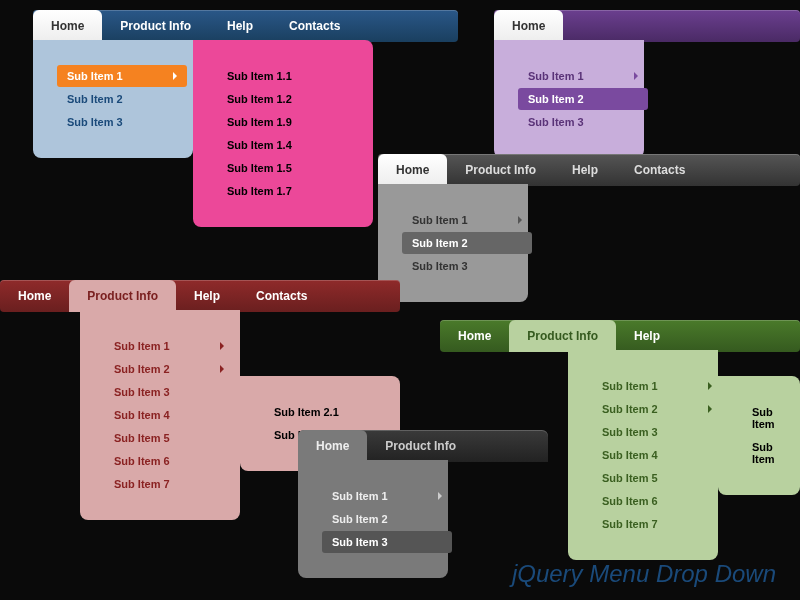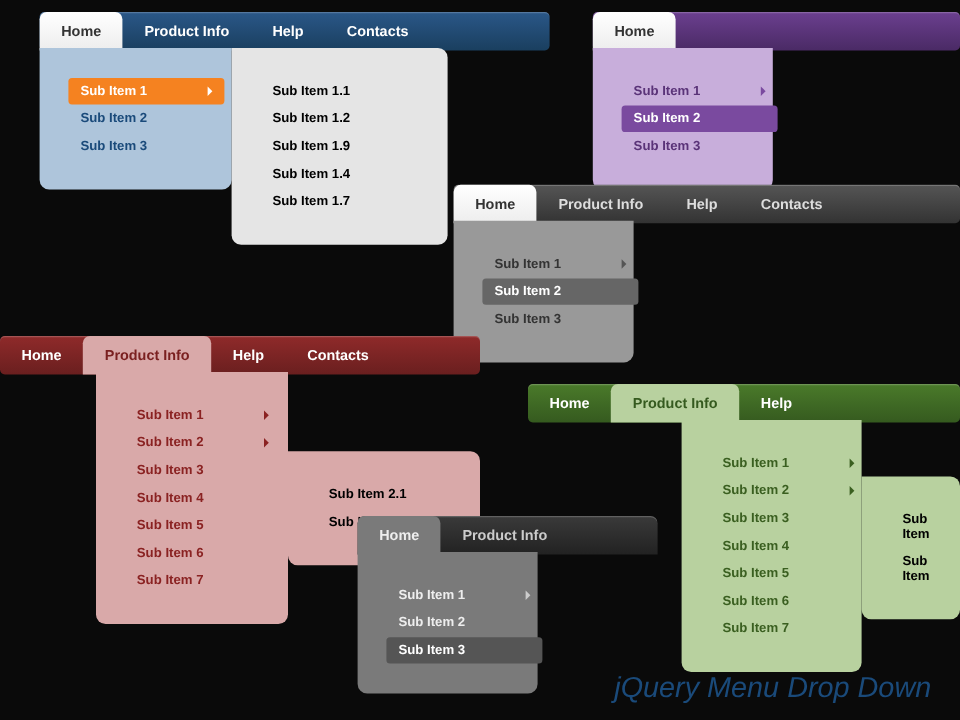--- a/index.html
+++ b/index.html
@@ -14,21 +14,21 @@
 .arrow { width: 0; height: 0; border-top: 4px solid transparent; border-bottom: 4px solid transparent; margin-left: 8px; }
 
 
 .blue-bar { background: linear-gradient(#2a5788,#1a3f5f); }
 .blue-bar .tab { color: #fff; }
 .blue-dd { background: #aec5db; }
 .blue-dd .item { color: #1a4a7a; }
 .blue-dd .item.hover { background: #f58220; color: #fff; }
 .blue-dd .arrow { border-left: 4px solid #f58220; }
 .blue-dd .item.hover .arrow { border-left-color: #fff; }
-.blue-sub { background: #e5e5e5; border-radius: 0 8px 8px 8px; }
+.blue-sub { background: #ec4899; border-radius: 0 8px 8px 8px; }
 
 
 .purple-bar { background: linear-gradient(#6b3f8f,#4a2a65); }
 .purple-bar .tab { color: #fff; }
 .purple-dd { background: #c8aedb; }
 .purple-dd .item { color: #5a3378; }
 .purple-dd .item.hover { background: #7a4a9f; color: #fff; }
 .purple-dd .arrow { border-left: 4px solid #7a4a9f; }
 
 
@@ -97,20 +97,23 @@
   <div class="item">
       <span>Sub Item 1.2</span>
     </div>
   <div class="item">
       <span>Sub Item 1.9</span>
     </div>
   <div class="item">
       <span>Sub Item 1.4</span>
     </div>
   <div class="item">
+      <span>Sub Item 1.5</span>
+    </div>
+  <div class="item">
       <span>Sub Item 1.7</span>
       <span class="arrow"></span>
     </div>
 </div>
 
 <div class="menubar purple-bar" style="left:494px; top:10px; width:306px;">
   <div class="tab active">Home</div>
 </div>
 <div class="dropdown purple-dd" style="left:494px; top:40px; width:150px;">
   <div class="item">
@@ -207,21 +210,21 @@
   <div class="item">
       <span>Sub Item 5</span>
     </div>
   <div class="item">
       <span>Sub Item 6</span>
     </div>
   <div class="item">
       <span>Sub Item 7</span>
     </div>
 </div>
-<div class="dropdown green-sub" style="left:718px; top:397px; width:82px;">
+<div class="dropdown green-sub" style="left:718px; top:376px; width:82px;">
   <div class="item" style="min-width:60px;">
       <span>Sub Item</span>
     </div>
   <div class="item hover" style="min-width:60px;">
       <span>Sub Item</span>
     </div>
 </div>
 
 <div class="menubar dark-bar" style="left:298px; top:430px; width:250px;">
   <div class="tab active-dark">Home</div>

